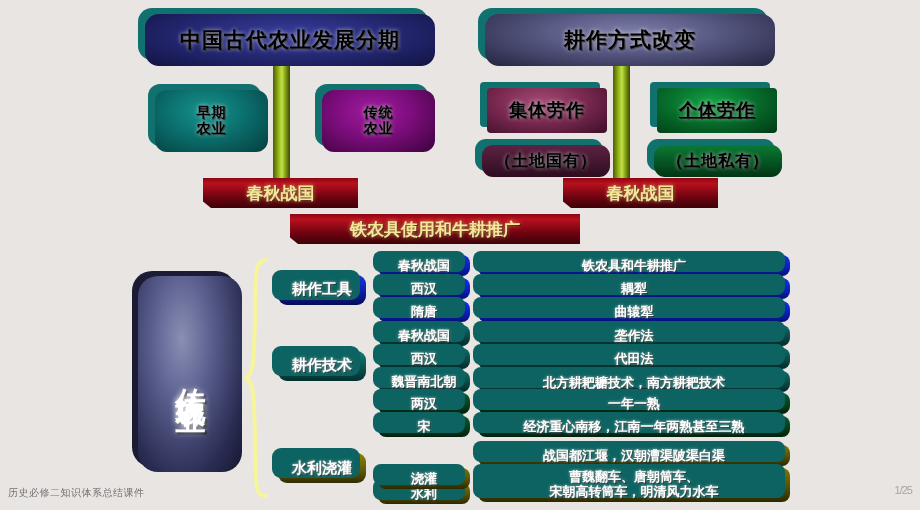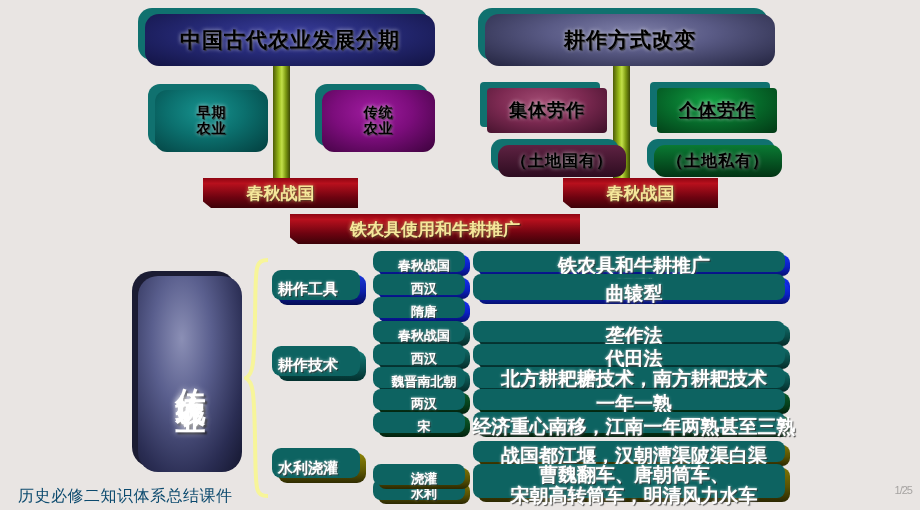--- a/index.html
+++ b/index.html
@@ -57,21 +57,21 @@
   #trad-agri{left:322px;top:90px;}
   #trad-agri .inner{background:radial-gradient(ellipse at 45% 35%,#a01ca0 0%,#7c0d7c 45%,#3c023c 100%);}
 
   .wide-box{width:120px;height:45px;border-radius:4px;font-size:18px;}
   #collective{left:487px;top:88px;}
   #collective .inner{background:radial-gradient(ellipse at 45% 30%,#a14a72 0%,#7d2a52 45%,#3d0f28 100%);}
   #individual{left:657px;top:88px;text-decoration:underline;}
   #individual .inner{background:radial-gradient(ellipse at 45% 30%,#12a043 0%,#07702d 45%,#023915 100%);}
 
   .land-box{width:128px;height:32px;border-radius:11px;font-size:16px;}
-  #land-state{left:498px;top:145px;}
+  #land-state{left:482px;top:145px;}
   #land-state .inner{background:linear-gradient(180deg,#5e2242 0%,#2e0c20 100%);}
   #land-private{left:654px;top:145px;}
   #land-private .inner{background:linear-gradient(180deg,#0a7a33 0%,#023414 100%);}
 
   
   .greenbar{
     position:absolute;width:17px;
     background:linear-gradient(90deg,#4d5c08 0%,#9bbd1a 35%,#c3e04a 52%,#7d9a12 75%,#3d4a06 100%);
     z-index:0;
   }
@@ -118,21 +118,21 @@
 
   
   #brace{position:absolute;left:244px;top:258px;width:26px;height:240px;z-index:4;}
 
   
   #table{position:absolute;left:278px;top:255px;width:512px;}
   .group{position:relative;margin-bottom:6px;}
   .cat-cell{
     position:absolute;left:0;top:0;width:88px;
     border-radius:9px;
-    display:flex;align-items:center;justify-content:flex-start;
+    display:flex;align-items:center;justify-content:center;
     color:#fff;font-weight:bold;font-size:15px;
     box-sizing:border-box;z-index:3;
   }
   .cat-cell:before{
     content:"";position:absolute;left:-6px;top:-5px;width:100%;height:100%;
     background:#0d6361;border-radius:9px;z-index:-1;
   }
   .era-cell{
     position:absolute;left:100px;width:92px;height:21px;
     border-radius:8px;
@@ -141,21 +141,21 @@
     box-sizing:border-box;z-index:3;
   }
   .era-cell:before{
     content:"";position:absolute;left:-5px;top:-4px;width:100%;height:100%;
     background:#0d6361;border-radius:8px;z-index:-1;
   }
   .desc-cell{
     position:absolute;left:200px;width:312px;height:21px;
     border-radius:8px;
     display:flex;align-items:center;justify-content:center;
-    font-size:19px;font-weight:bold;color:#fff;
+    font-size:13px;font-weight:bold;color:#fff;
     box-sizing:border-box;z-index:3;white-space:nowrap;
   }
   .desc-cell:before{
     content:"";position:absolute;left:-5px;top:-4px;width:100%;height:100%;
     background:#0d6361;border-radius:8px;z-index:-1;
   }
   .cat-cell .txt,.era-cell .txt,.desc-cell .txt{
     position:relative;z-index:2;
     text-shadow:0 0 3px rgba(255,255,255,.7),1px 1px 1px rgba(0,0,0,.8);
   }
@@ -169,21 +169,21 @@
   .g-green .era-cell,.g-green .desc-cell{background:linear-gradient(180deg,#0a5c2a 0%,#06401c 55%,#02200d 100%);}
   .g-olive .cat-cell{background:linear-gradient(180deg,#8d8406 0%,#625c04 55%,#302d02 100%);}
   .g-olive .era-cell,.g-olive .desc-cell{background:linear-gradient(180deg,#7d7505 0%,#585203 55%,#2b2801 100%);}
   .g-olive .cat-cell:before,.g-olive .era-cell:before,.g-olive .desc-cell:before{background:#0d6361;}
 
   .desc-two{height:34px;line-height:1.12;white-space:pre-line;text-align:center;align-items:center;}
 
   
   #footer{
     position:absolute;left:8px;top:486px;
-    font-size:16px;color:#0c4a6e;letter-spacing:.5px;margin-left:10px;
+    font-size:10px;color:#737373;letter-spacing:.5px;
   }
   #pagenum{
     position:absolute;right:8px;top:484px;
     font-size:11px;color:#9b9897;letter-spacing:-1px;
     opacity:.85;
   }
 </style>
 </head>
 <body>
 
@@ -262,21 +262,21 @@
         </div>
         <div class="era-cell" style="top: 23px;">
           <span class="txt">西汉</span>
         </div>
         <div class="desc-cell" style="top: 23px;">
           <span class="txt">耦犁</span>
         </div>
         <div class="era-cell" style="top: 46px;">
           <span class="txt">隋唐</span>
         </div>
-        <div class="desc-cell" style="top: 28px; justify-content: center;">
+        <div class="desc-cell" style="top: 46px; justify-content: center;">
           <span class="txt">曲辕犁</span>
         </div>
       </div>
       <div class="group g-teal" style="position: absolute; left: 0px; top: 70px; width: 512px; height: 69px;">
         <div class="cat-cell" style="top: 19.5px; height: 30px;">
           <span class="txt">耕作技术</span>
         </div>
         <div class="era-cell" style="top: 0px;">
           <span class="txt">春秋战国</span>
         </div>

